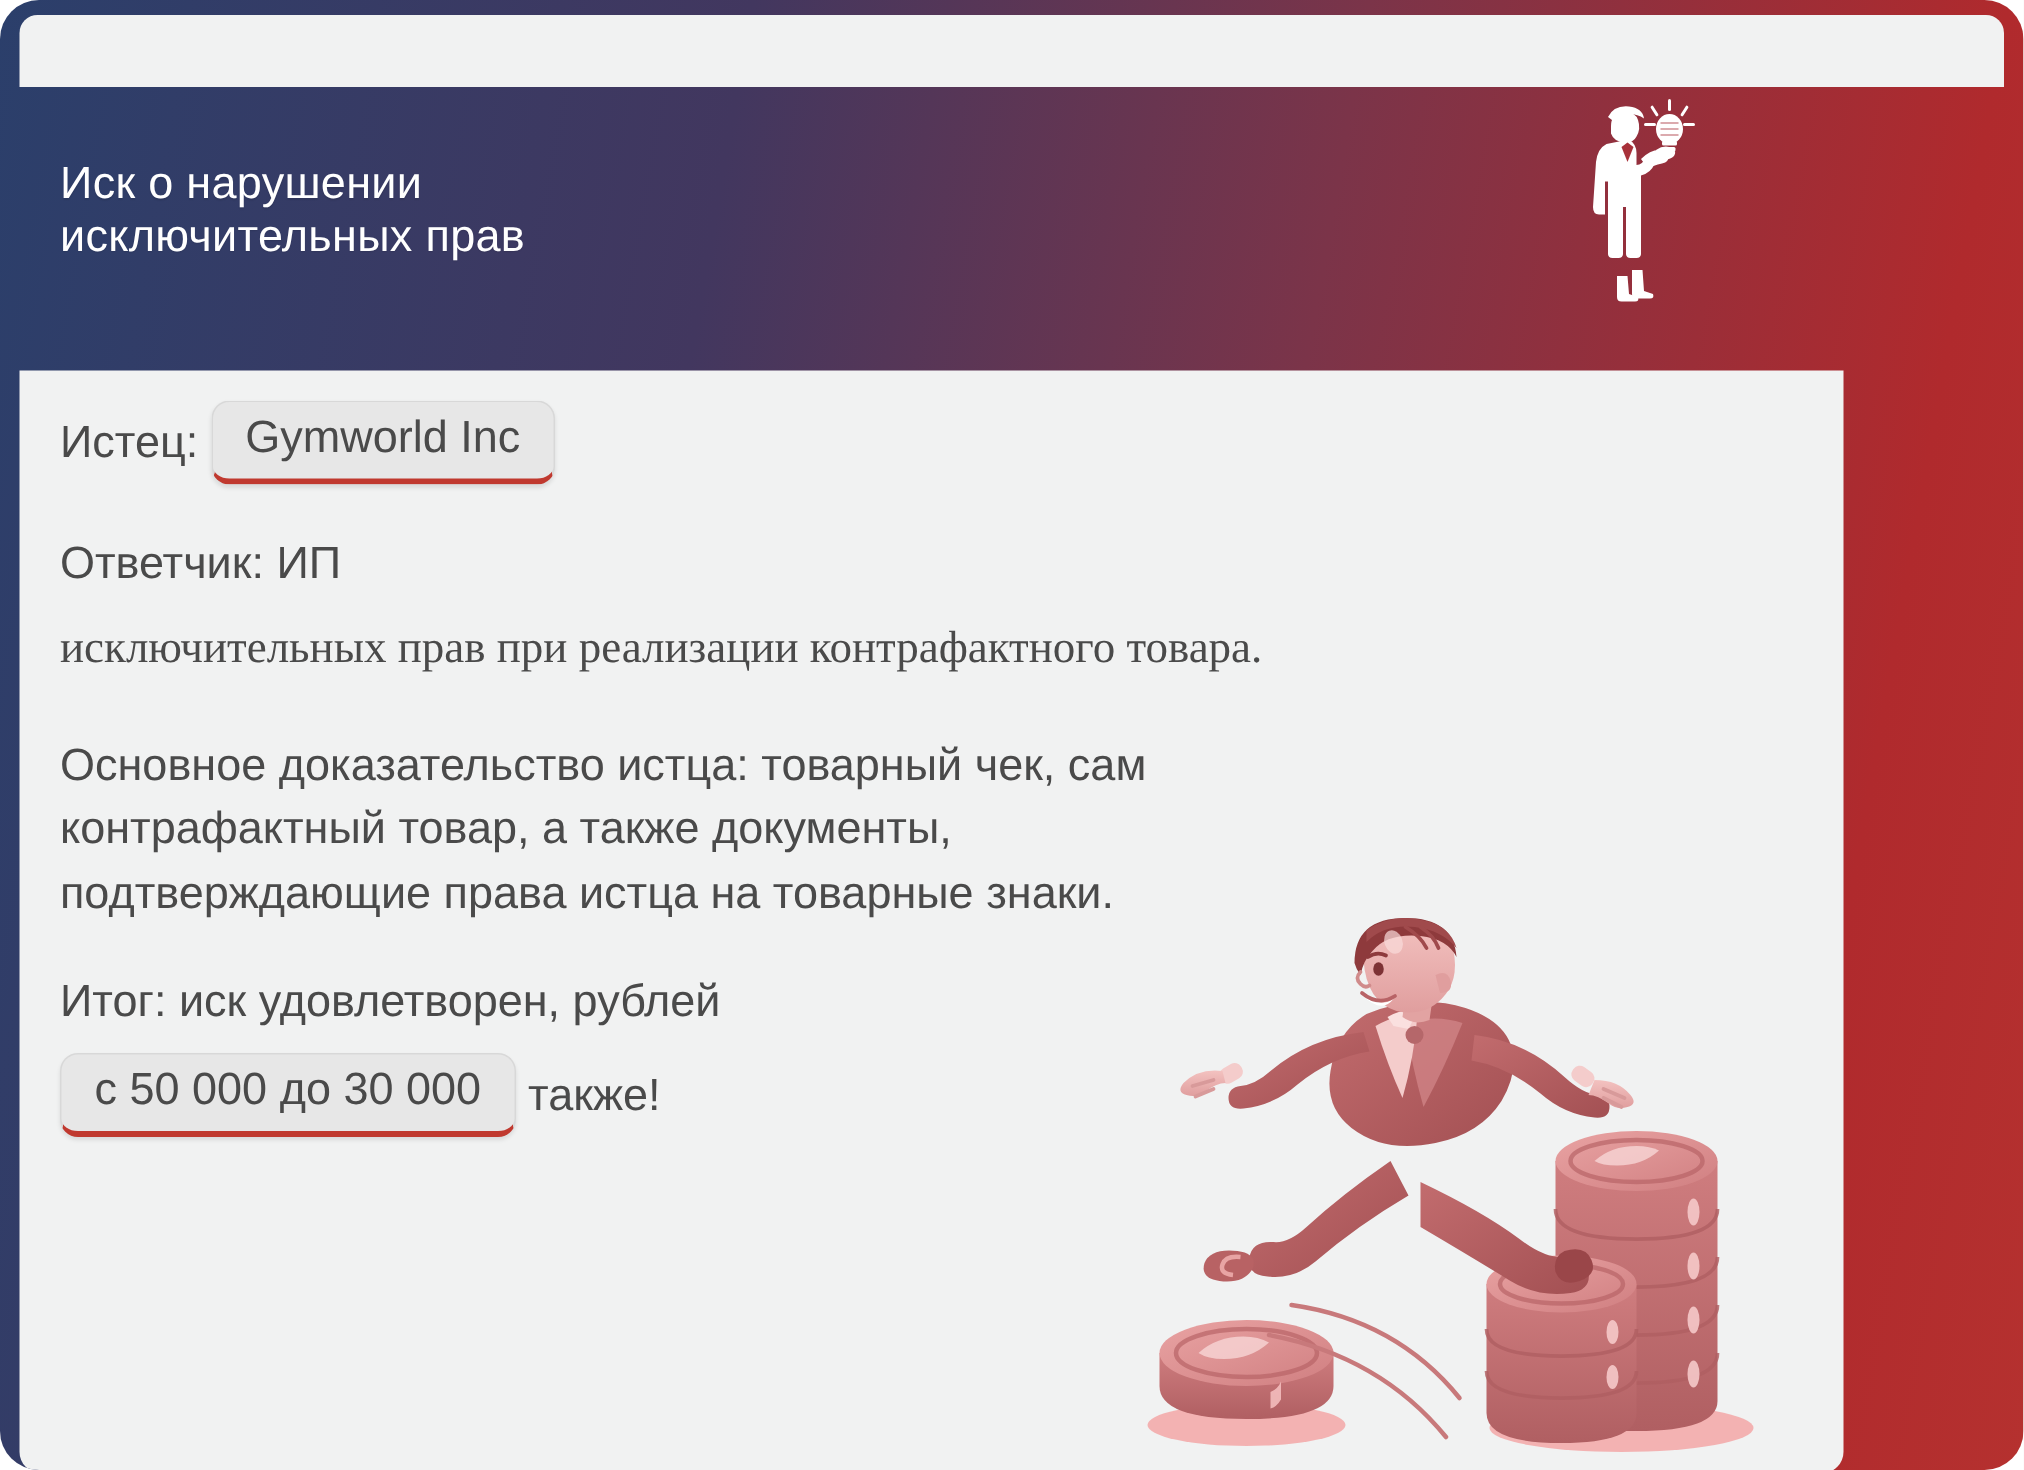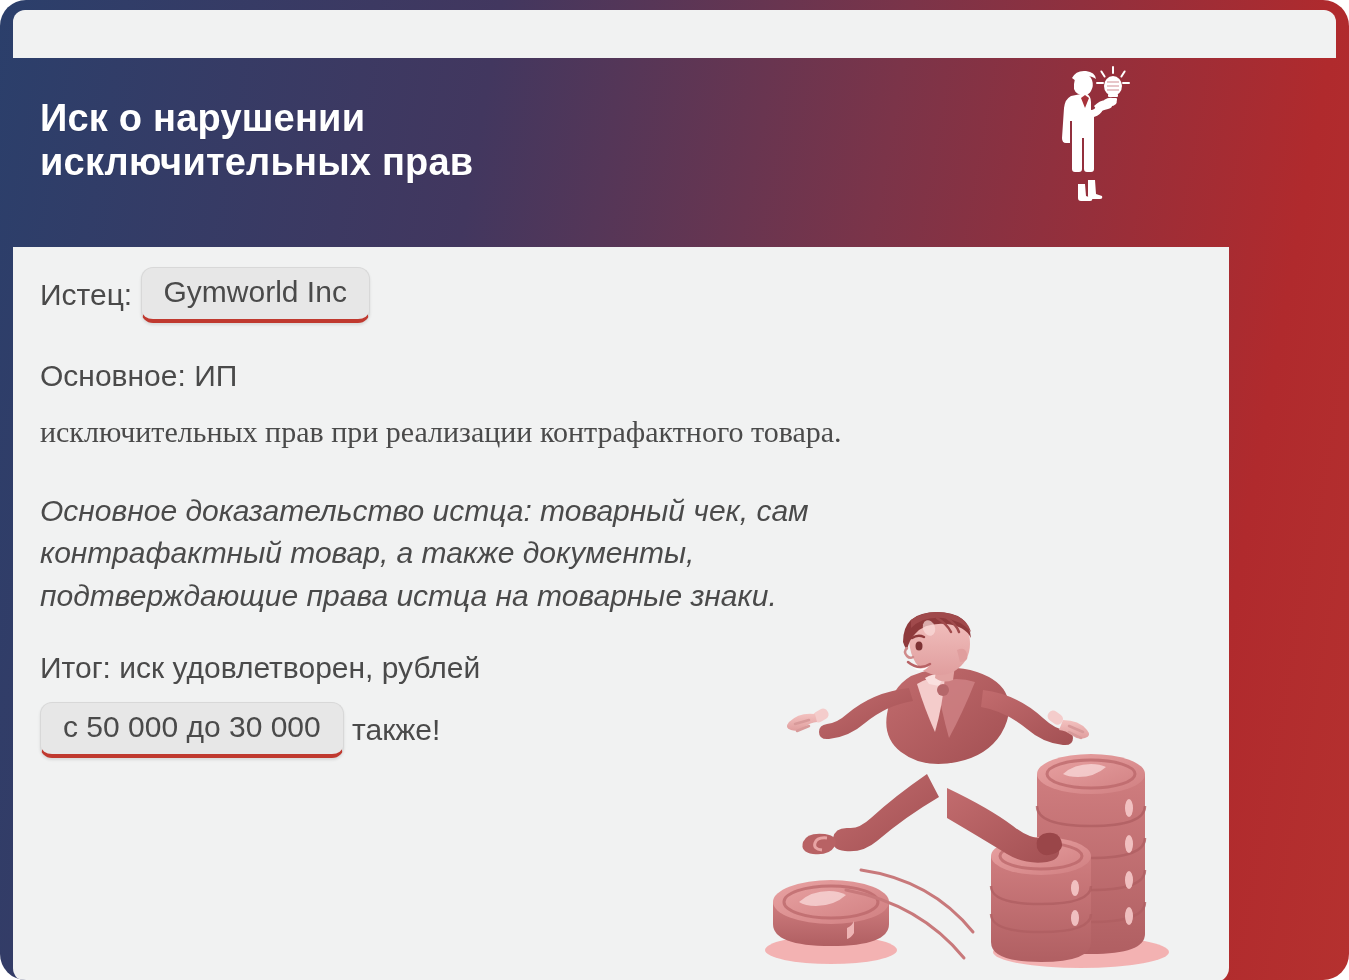--- a/index.html
+++ b/index.html
@@ -44,22 +44,22 @@
     width: 1323px;
     height: 164px;
     background: transparent;
     display: flex;
     align-items: center;
   }
   .header-title {
     margin: 0;
     padding-left: 27px;
     color: #ffffff;
-    font-size: 38px;
-    font-weight: bold;
+    font-size: 30px;
+    font-weight: normal;
     line-height: 1.17;
     letter-spacing: 0.2px;
     white-space: pre-line;
     text-shadow: 0 1px 1px rgba(0,0,0,0.10);
   }
   .header-icon {
     position: absolute;
     right: 196px;
     top: 4px;
     width: 90px;
@@ -116,21 +116,20 @@
     top: -2px;
   }
 
   .block-sut { margin-top: 30px; }
   .block-sut .tail { display: inline; }
   .sut-rest { margin-top: 14px; max-width: 1040px; font-family: Liberation Serif, serif; }
 
   .block-evidence {
     margin-top: 36px;
     max-width: 830px;
-    font-style: italic;
   }
   .block-result { margin-top: 30px; }
   .result-pill-row { margin-top: 14px; }
 
   
   .illustration {
     position: absolute;
     right: 8px;
     bottom: 0px;
     width: 470px;
@@ -324,21 +323,21 @@
       </svg>
     </div>
 
     <div class="body-text">
 
       <div class="row">
         <span class="label">Истец:</span>
         <span class="pill">Gymworld Inc</span>
       </div>
 
-      <p class="para" style="margin-top:30px;">Основное: ИП</p>
+      <p class="para" style="margin-top:30px;">Ответчик: ИП</p>
 
       <p class="para sut-rest">исключительных прав при реализации контрафактного товара.</p>
 
       <p class="para block-evidence">Основное доказательство истца: товарный чек, сам контрафактный товар, а также документы, подтверждающие права истца на товарные знаки.</p>
 
       <div class="block-result">
         <div class="label">Итог: иск удовлетворен, рублей</div>
         <div class="result-pill-row">
           <span class="pill">с 50 000 до 30 000</span>
           <span class="tail">также!</span>

